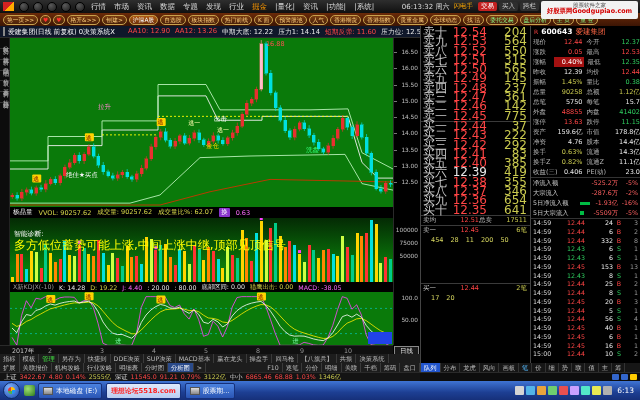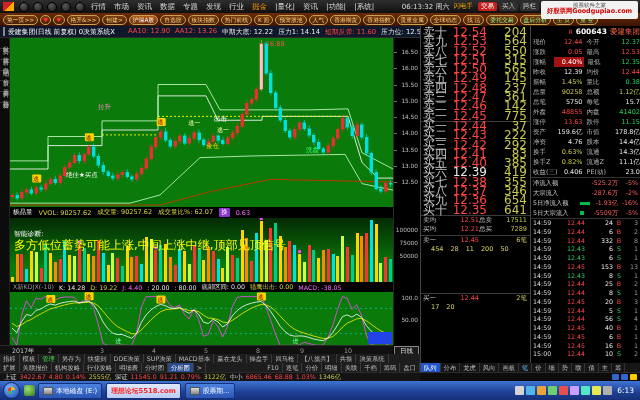--- a/index.html
+++ b/index.html
@@ -84,21 +84,21 @@
   .ll{width:26px;color:#c8c8c8;padding-left:2px;}
   .lp{width:38px;text-align:right;}
   .lv{flex:1;text-align:right;color:#c9c94f;padding-right:3px;}
   #ladder-buys{border-top:1px solid #3a3a3a;}
   #ladder-avg{border-top:1px solid #3a3a3a;}
   .arow{display:flex;height:9.5px;line-height:9.5px;font-size:6.5px;}
   .al{width:26px;color:#c8c8c8;padding-left:2px;} .ap{width:30px;text-align:right;}
   .al2{width:26px;text-align:left;color:#c8c8c8;} .at{flex:1;text-align:right;color:#c9c94f;padding-right:3px;}
   .qrow{display:flex;gap:7px;padding-left:10px;color:#d8d860;font-size:6.5px;height:9.5px;line-height:9.5px;}
   #quote{left:530px;top:26px;width:110px;height:346px;background:#000;border-left:1px solid #444;box-sizing:border-box;}
-  #qhead{display:flex;align-items:center;height:11px;gap:3px;padding-left:3px;justify-content:flex-end;}
+  #qhead{display:flex;align-items:center;height:11px;gap:3px;padding-left:3px;}
   #qmark{color:#ff4444;font-size:6px;}
   #qcode{color:#fff;font-size:7.5px;font-weight:bold;}
   #qname{color:#ff6644;font-size:7.5px;}
   .irow{display:flex;height:10px;line-height:10px;font-size:6.5px;}
   .il{width:21px;color:#b5b5b5;padding-left:2px;white-space:nowrap;}
   .iv{flex:1;text-align:right;white-space:nowrap;}
   .il2{width:25px;color:#b5b5b5;text-align:left;padding-left:4px;white-space:nowrap;}
   .frow{display:flex;height:10px;line-height:10px;font-size:6.3px;align-items:center;}
   .fl{width:46px;color:#cfcfcf;padding-left:2px;white-space:nowrap;}
   .fv{flex:1;text-align:right;color:#ff6060;white-space:nowrap;}
@@ -745,26 +745,20 @@
           <span class="lv">641</span>
         </div>
       </div>
     <div id="ladder-avg">
         <div class="arow">
           <span class="al">卖均</span>
           <span class="ap cr">12.51</span>
           <span class="al2">总卖</span>
           <span class="at">17511</span>
         </div>
-        <div class="arow">
-          <span class="al">买均</span>
-          <span class="ap cr">12.21</span>
-          <span class="al2">总买</span>
-          <span class="at">7289</span>
-        </div>
       </div>
     <div id="l1s">
         <div class="arow" style="border-top: 1px solid rgb(58, 58, 58);">
           <span class="al">卖一</span>
           <span class="ap cr">12.45</span>
           <span class="at cw">6笔</span>
         </div>
         <div class="qrow">
           <span>454</span>
           <span>28</span>

